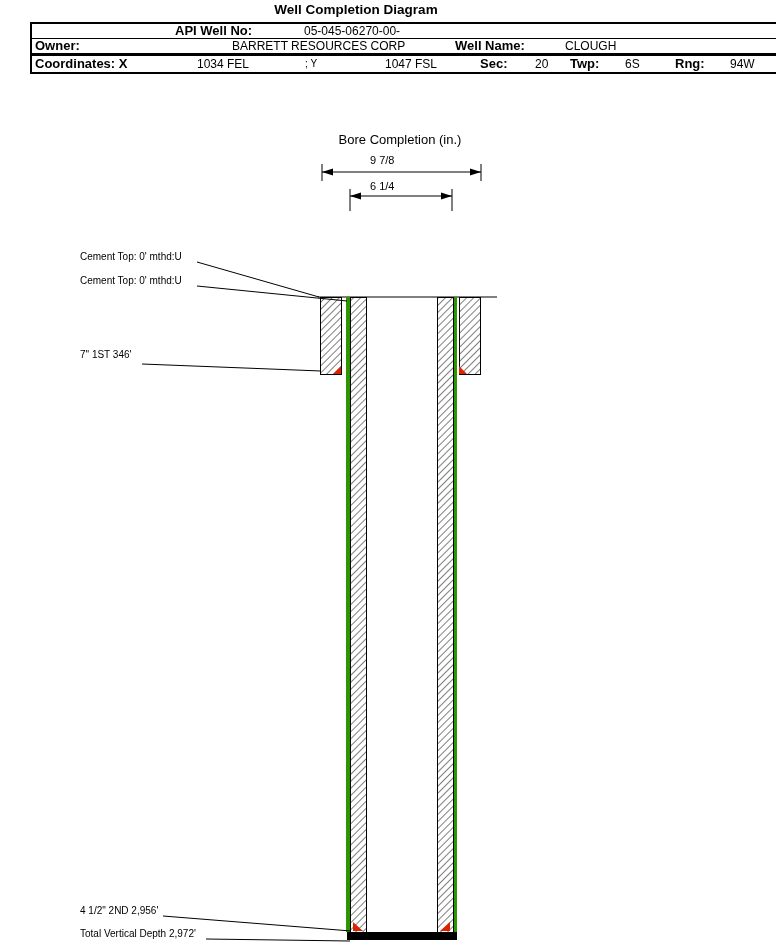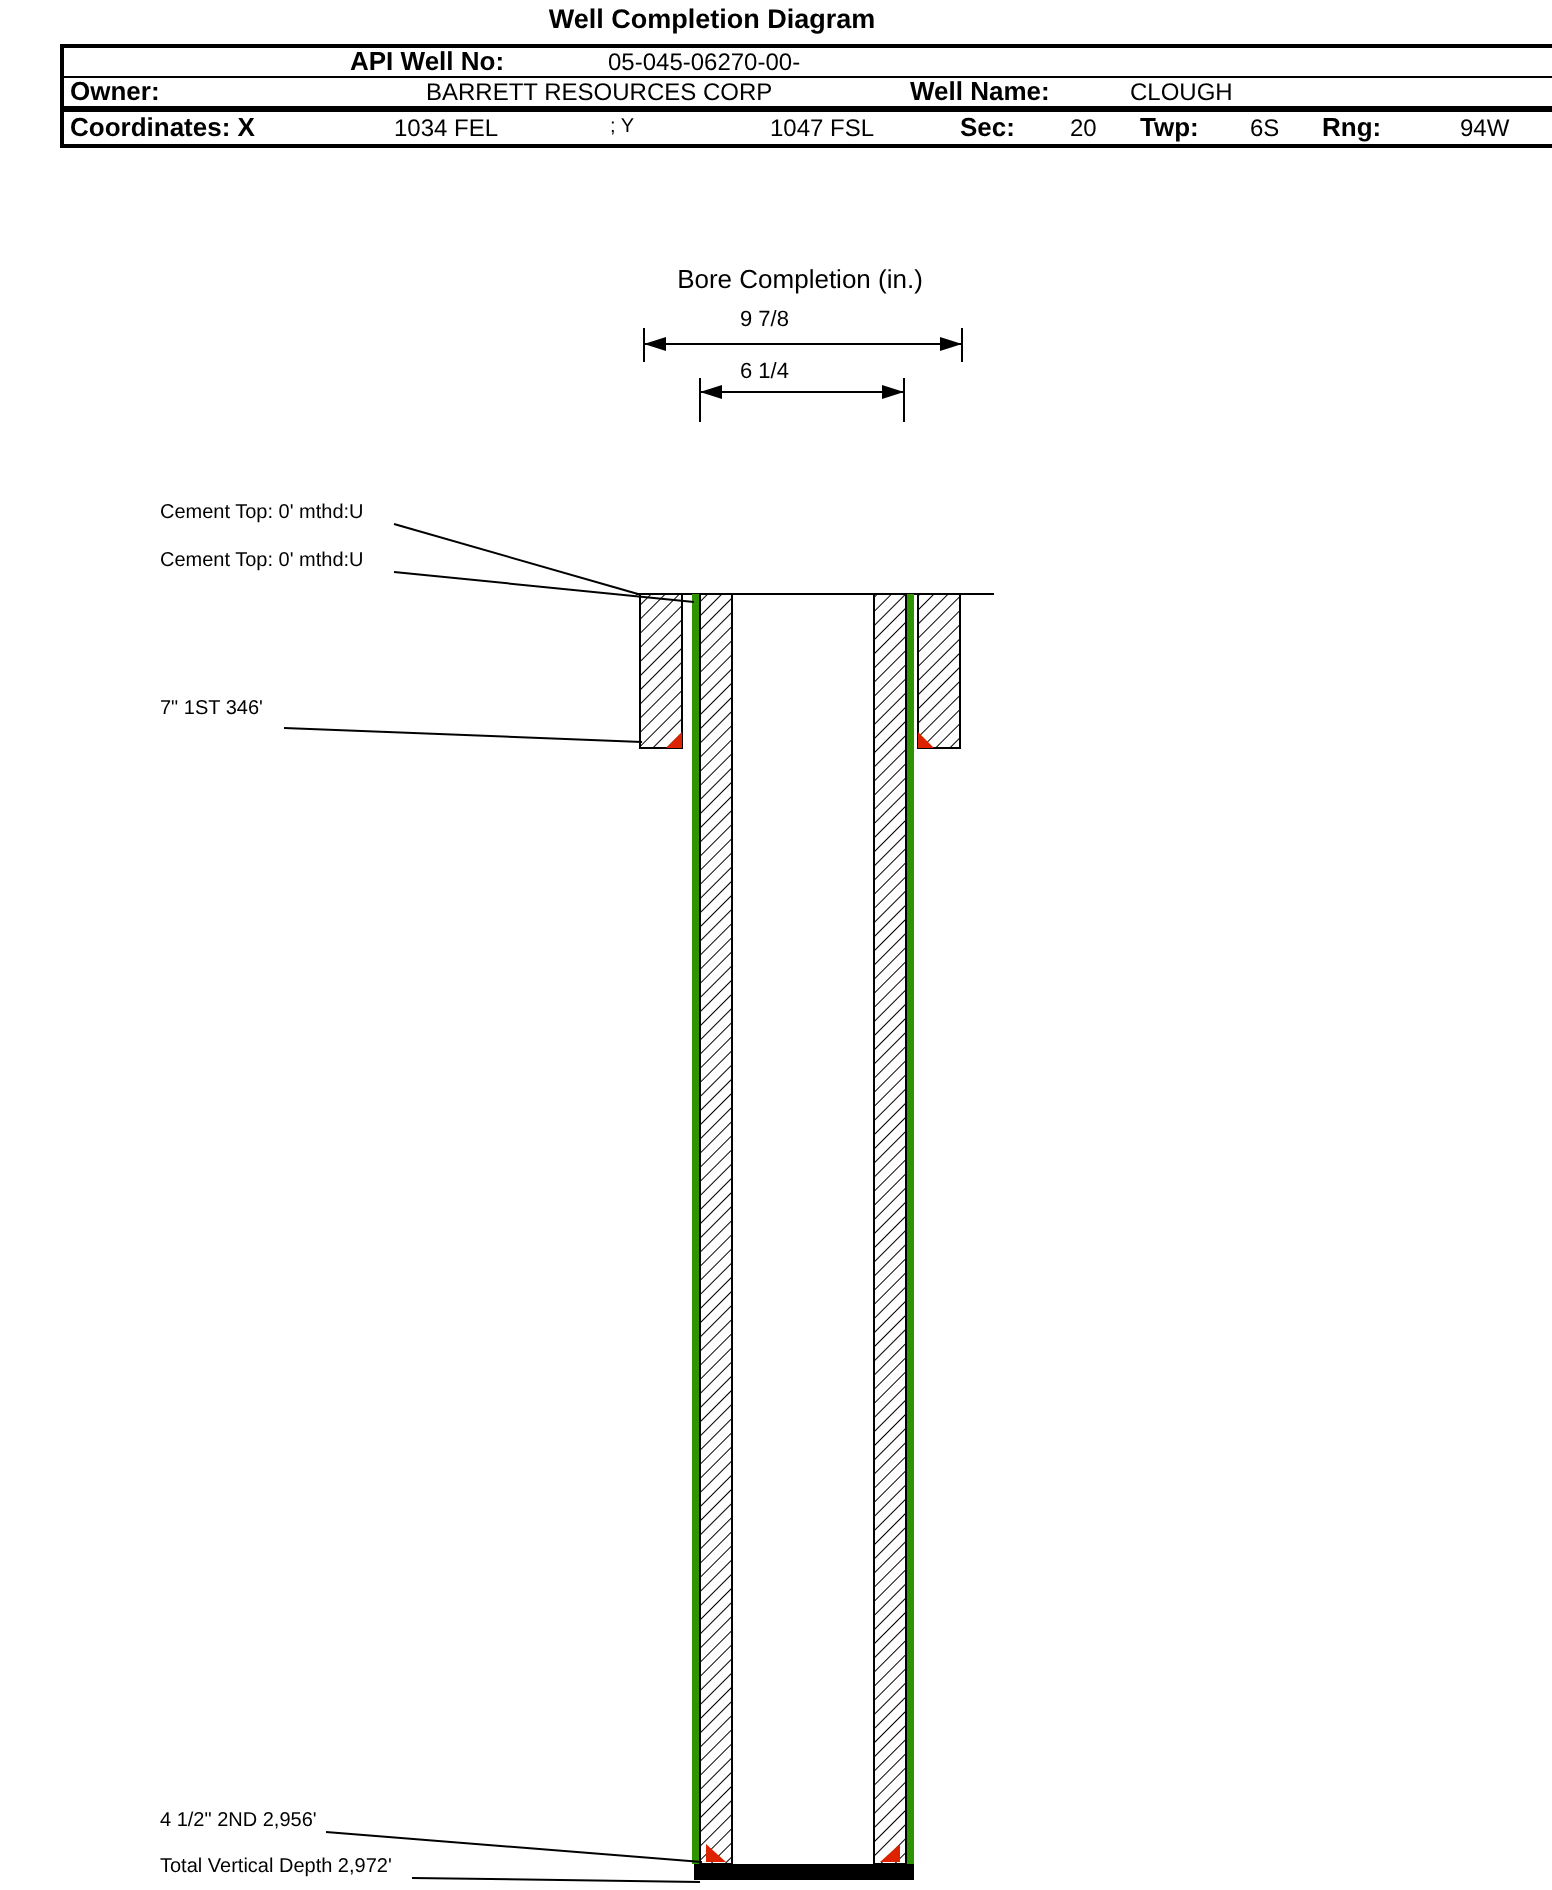--- a/index.html
+++ b/index.html
@@ -36,34 +36,34 @@
 
   <div class="abs title">Well Completion Diagram</div>
 
   <div class="hdr">
     <div class="hdr-row row-api">
       <span class="b" style="left:143px">API Well No:</span>
       <span class="v" style="left:272px">05-045-06270-00-</span>
     </div>
     <div class="hdr-row row-owner">
       <span class="b" style="left:3px">Owner:</span>
-      <span class="v" style="left:181px">BARRETT RESOURCES CORP</span>
+      <span class="v" style="left:200px">BARRETT RESOURCES CORP</span>
       <span class="b" style="left:423px">Well Name:</span>
       <span class="v" style="left:533px">CLOUGH</span>
     </div>
     <div class="hdr-row row-coords">
       <span class="b" style="left:3px">Coordinates: X</span>
       <span class="v" style="left:165px">1034 FEL</span>
       <span class="vs" style="left:273px">; Y</span>
       <span class="v" style="left:353px">1047 FSL</span>
       <span class="b" style="left:448px">Sec:</span>
       <span class="v" style="left:503px">20</span>
       <span class="b" style="left:538px">Twp:</span>
       <span class="v" style="left:593px">6S</span>
-      <span class="b" style="left:629px">Rng:</span>
+      <span class="b" style="left:643px">Rng:</span>
       <span class="v" style="left:698px">94W</span>
     </div>
   </div>
 
 
   <div class="abs bore-title">Bore Completion (in.)</div>
   <div class="abs dim-label" style="left:370px;top:154px">9 7/8</div>
   <div class="abs dim-label" style="left:370px;top:180px">6 1/4</div>
 
   <svg class="diagram-svg" viewBox="0 0 776 945">

